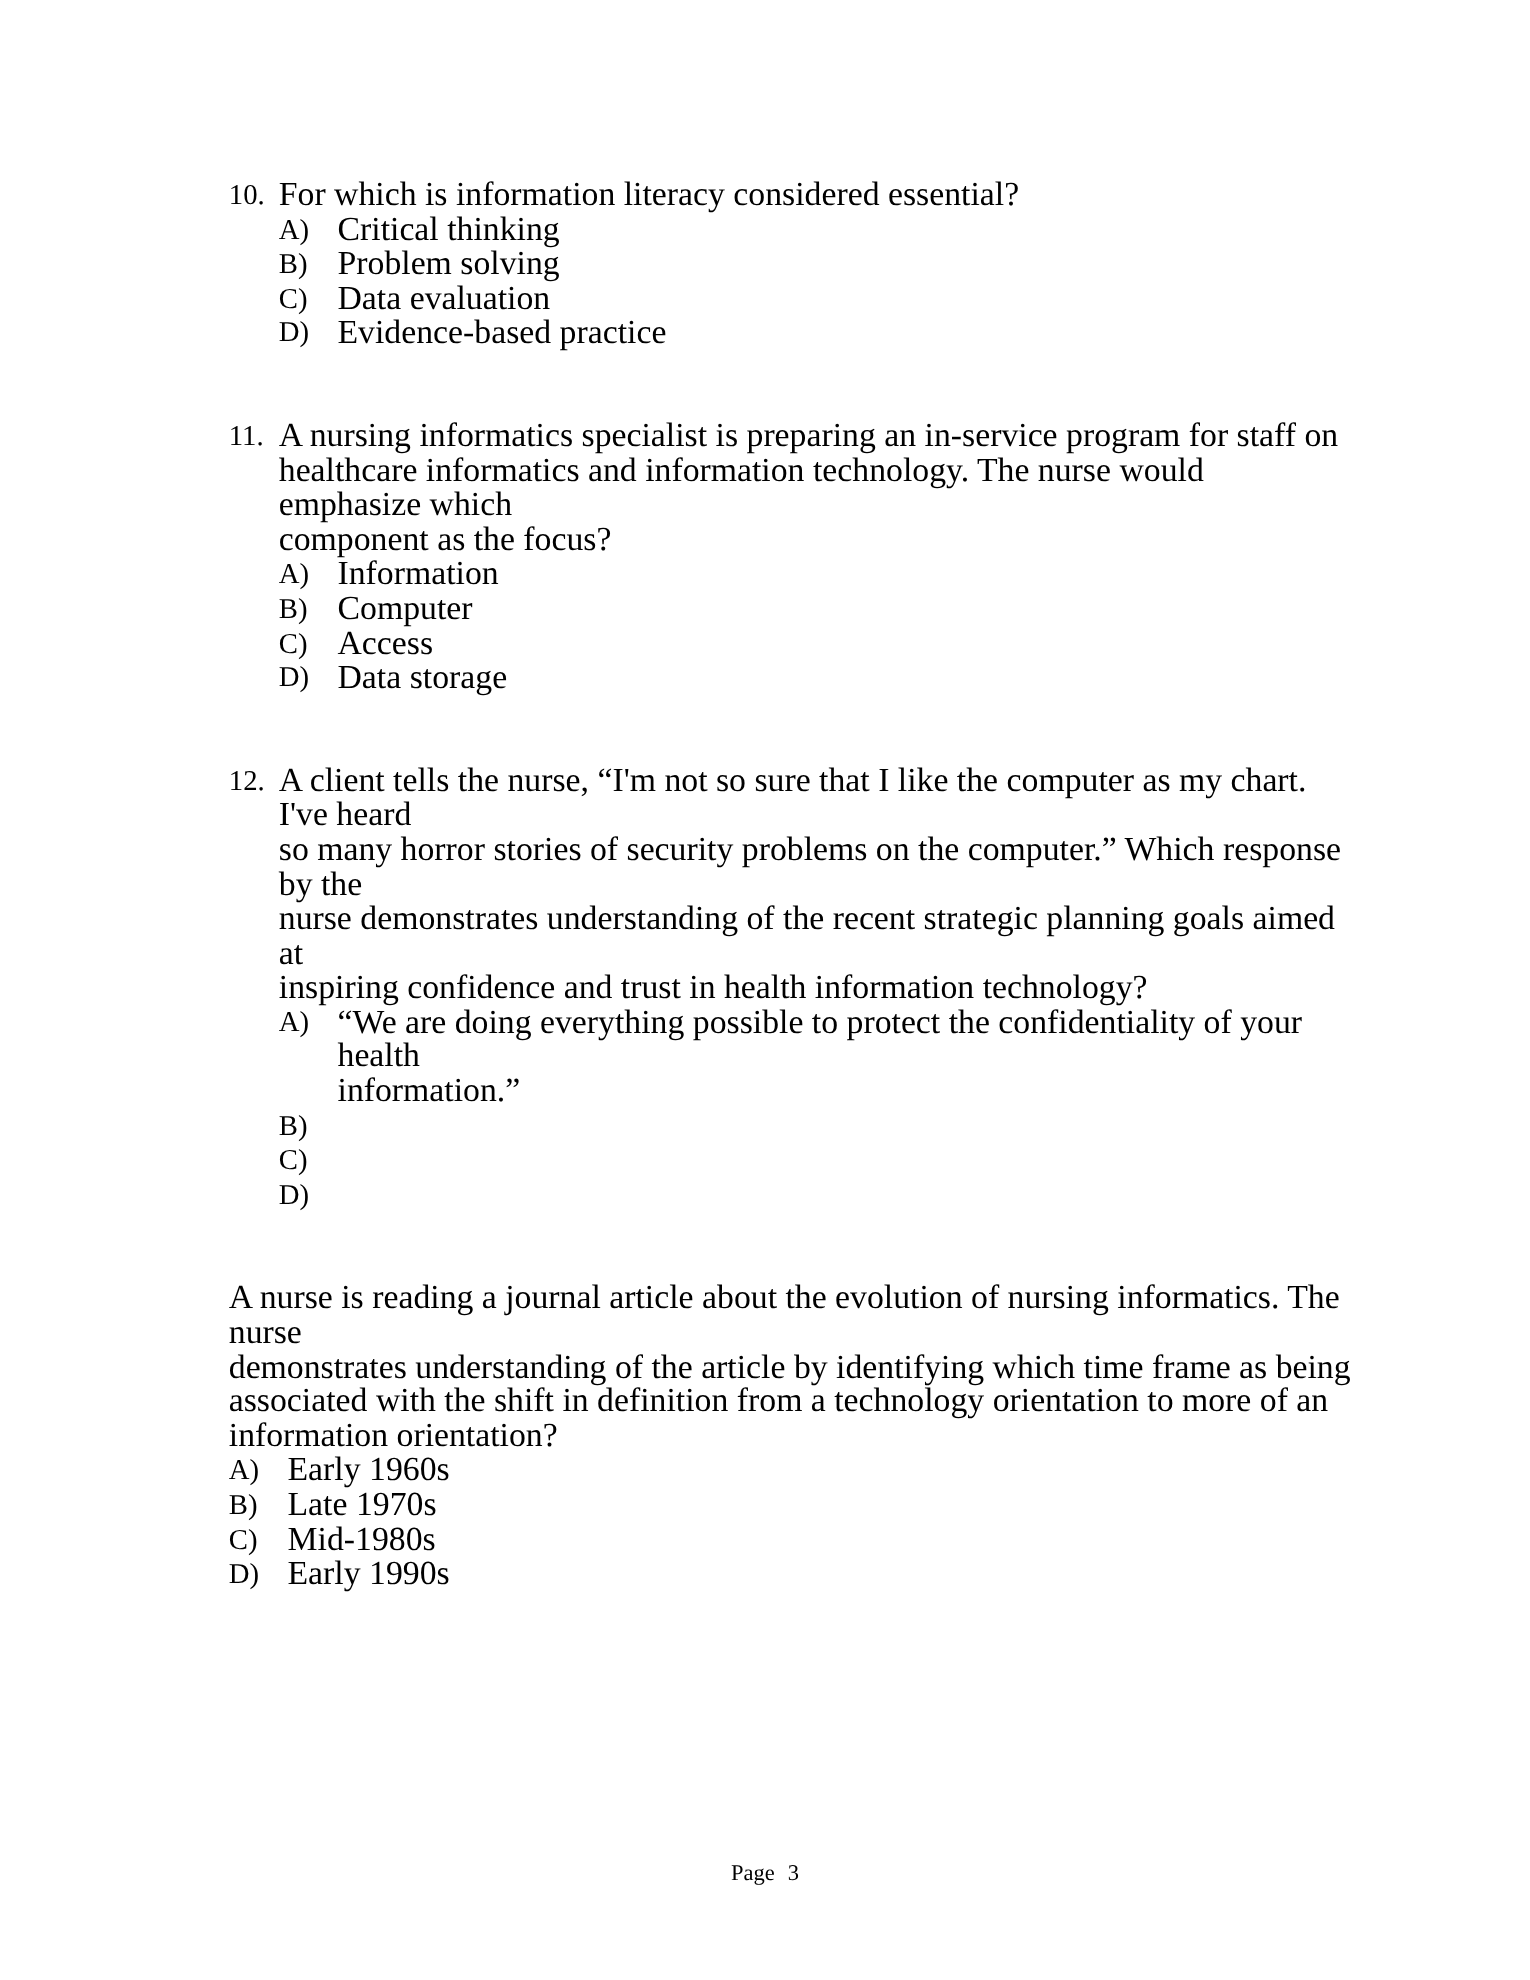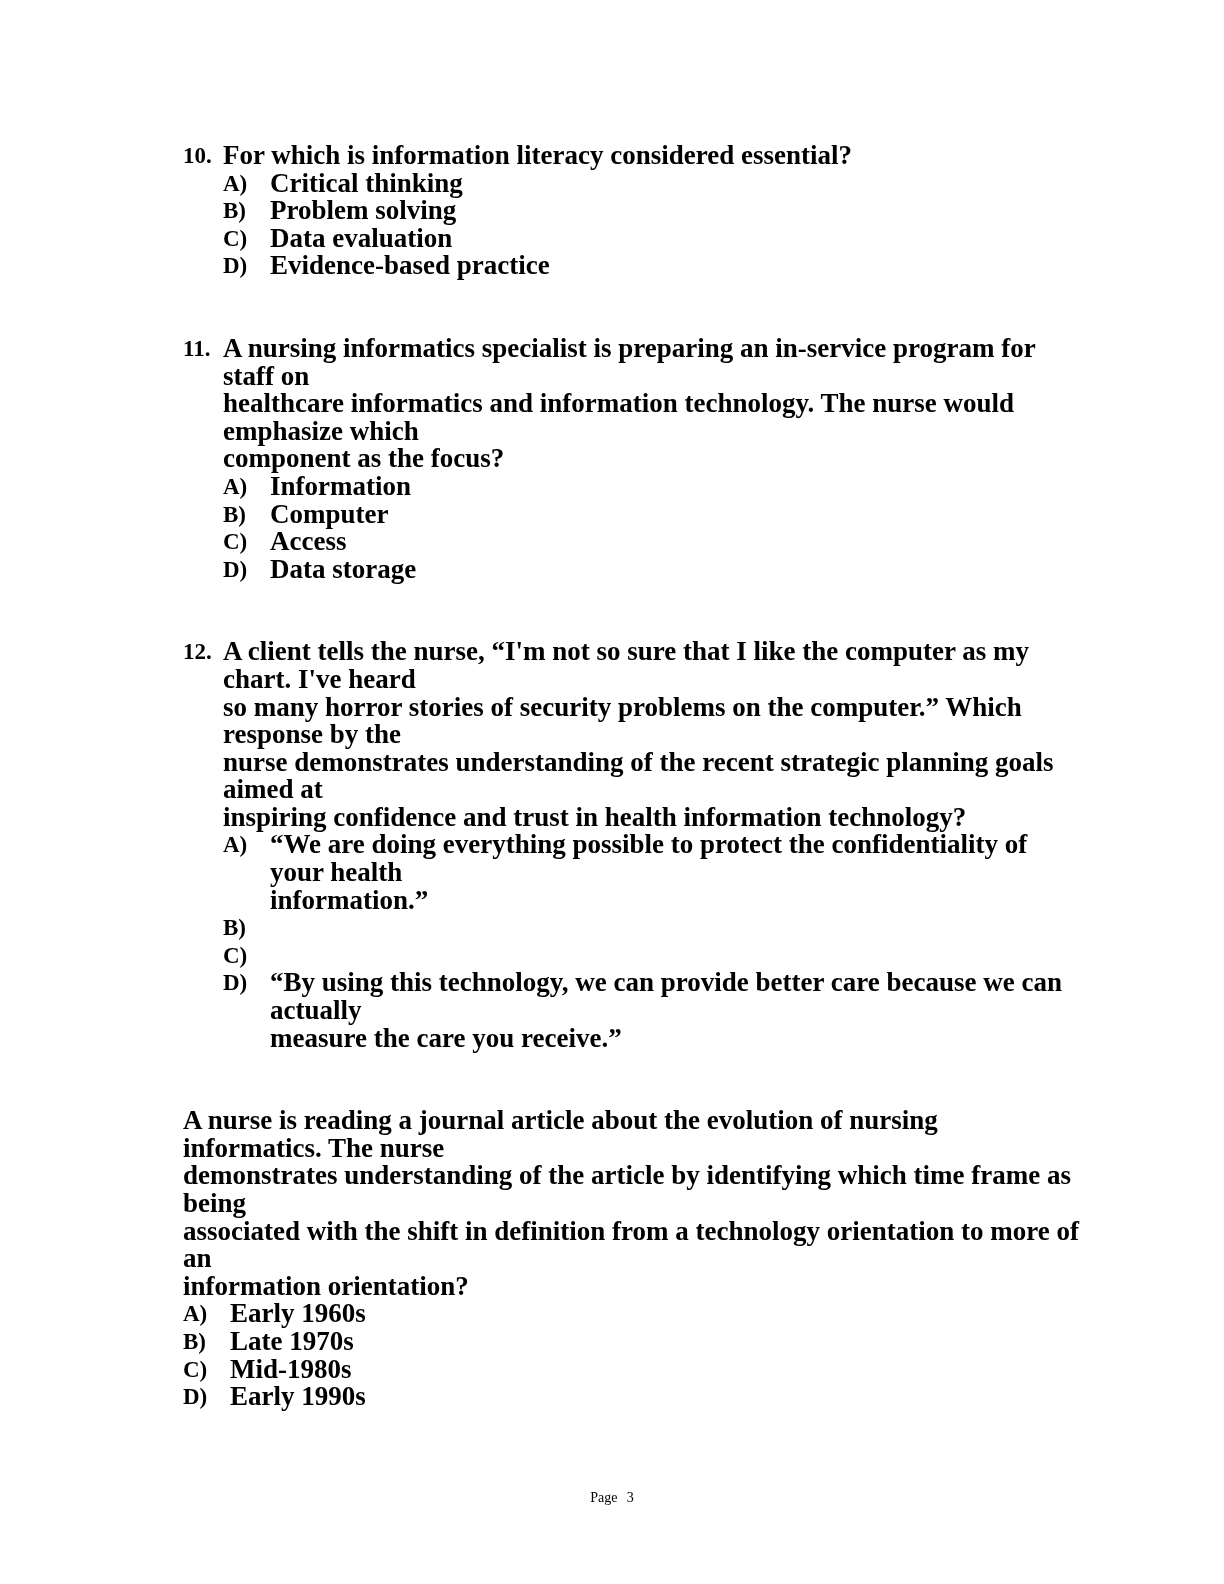--- a/index.html
+++ b/index.html
@@ -10,21 +10,20 @@
     position: relative;
     overflow: hidden;
     font-family: "Liberation Serif", "DejaVu Serif", serif;
     color: #000000;
   }
   .page-content {
     position: absolute;
     top: 142px;
     left: 183px;
     width: 900px;
-    font-weight: bold;
   }
   .question { display: flex; margin-bottom: 55px; }
   .qnum {
     flex: 0 0 40px;
     width: 40px;
     font-size: 23px;
     line-height: 27.6px;
   }
   .qbody { flex: 1; }
   .stem, .otext {
@@ -38,21 +37,21 @@
     width: 47px;
     font-size: 23px;
     line-height: 27.6px;
   }
   .footer {
     position: absolute;
     top: 1488px;
     left: 0;
     width: 100%;
     text-align: center;
-    font-size: 14px;
+    font-size: 18px;
     line-height: 20px;
     word-spacing: 6px;
   }
 </style>
 </head>
 <body>
 
 <div class="page-content">
 
   <div class="question">
@@ -116,22 +115,20 @@
 information.”</div>
       </div>
       <div class="option">
         <div class="olet">B)</div>
       </div>
       <div class="option">
         <div class="olet">C)</div>
       </div>
       <div class="option">
         <div class="olet">D)</div>
-        <div class="otext">“By using this technology, we can provide better care because we can actually
-measure the care you receive.”</div>
       </div>
     </div>
   </div>
 
   <div class="question">
     <div class="qbody">
       <div class="stem">A nurse is reading a journal article about the evolution of nursing informatics. The nurse
 demonstrates understanding of the article by identifying which time frame as being
 associated with the shift in definition from a technology orientation to more of an
 information orientation?</div>

